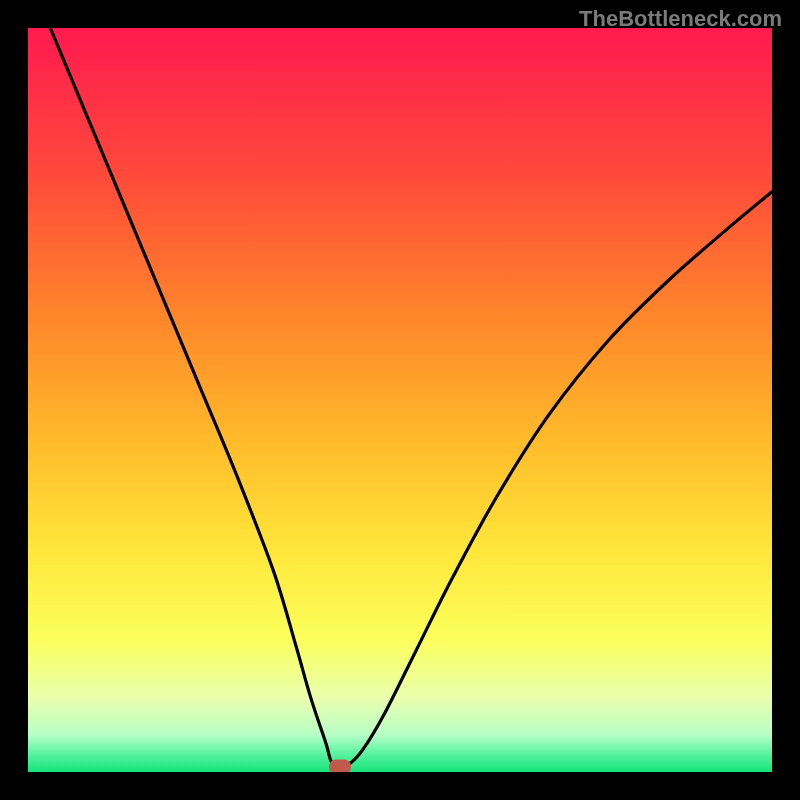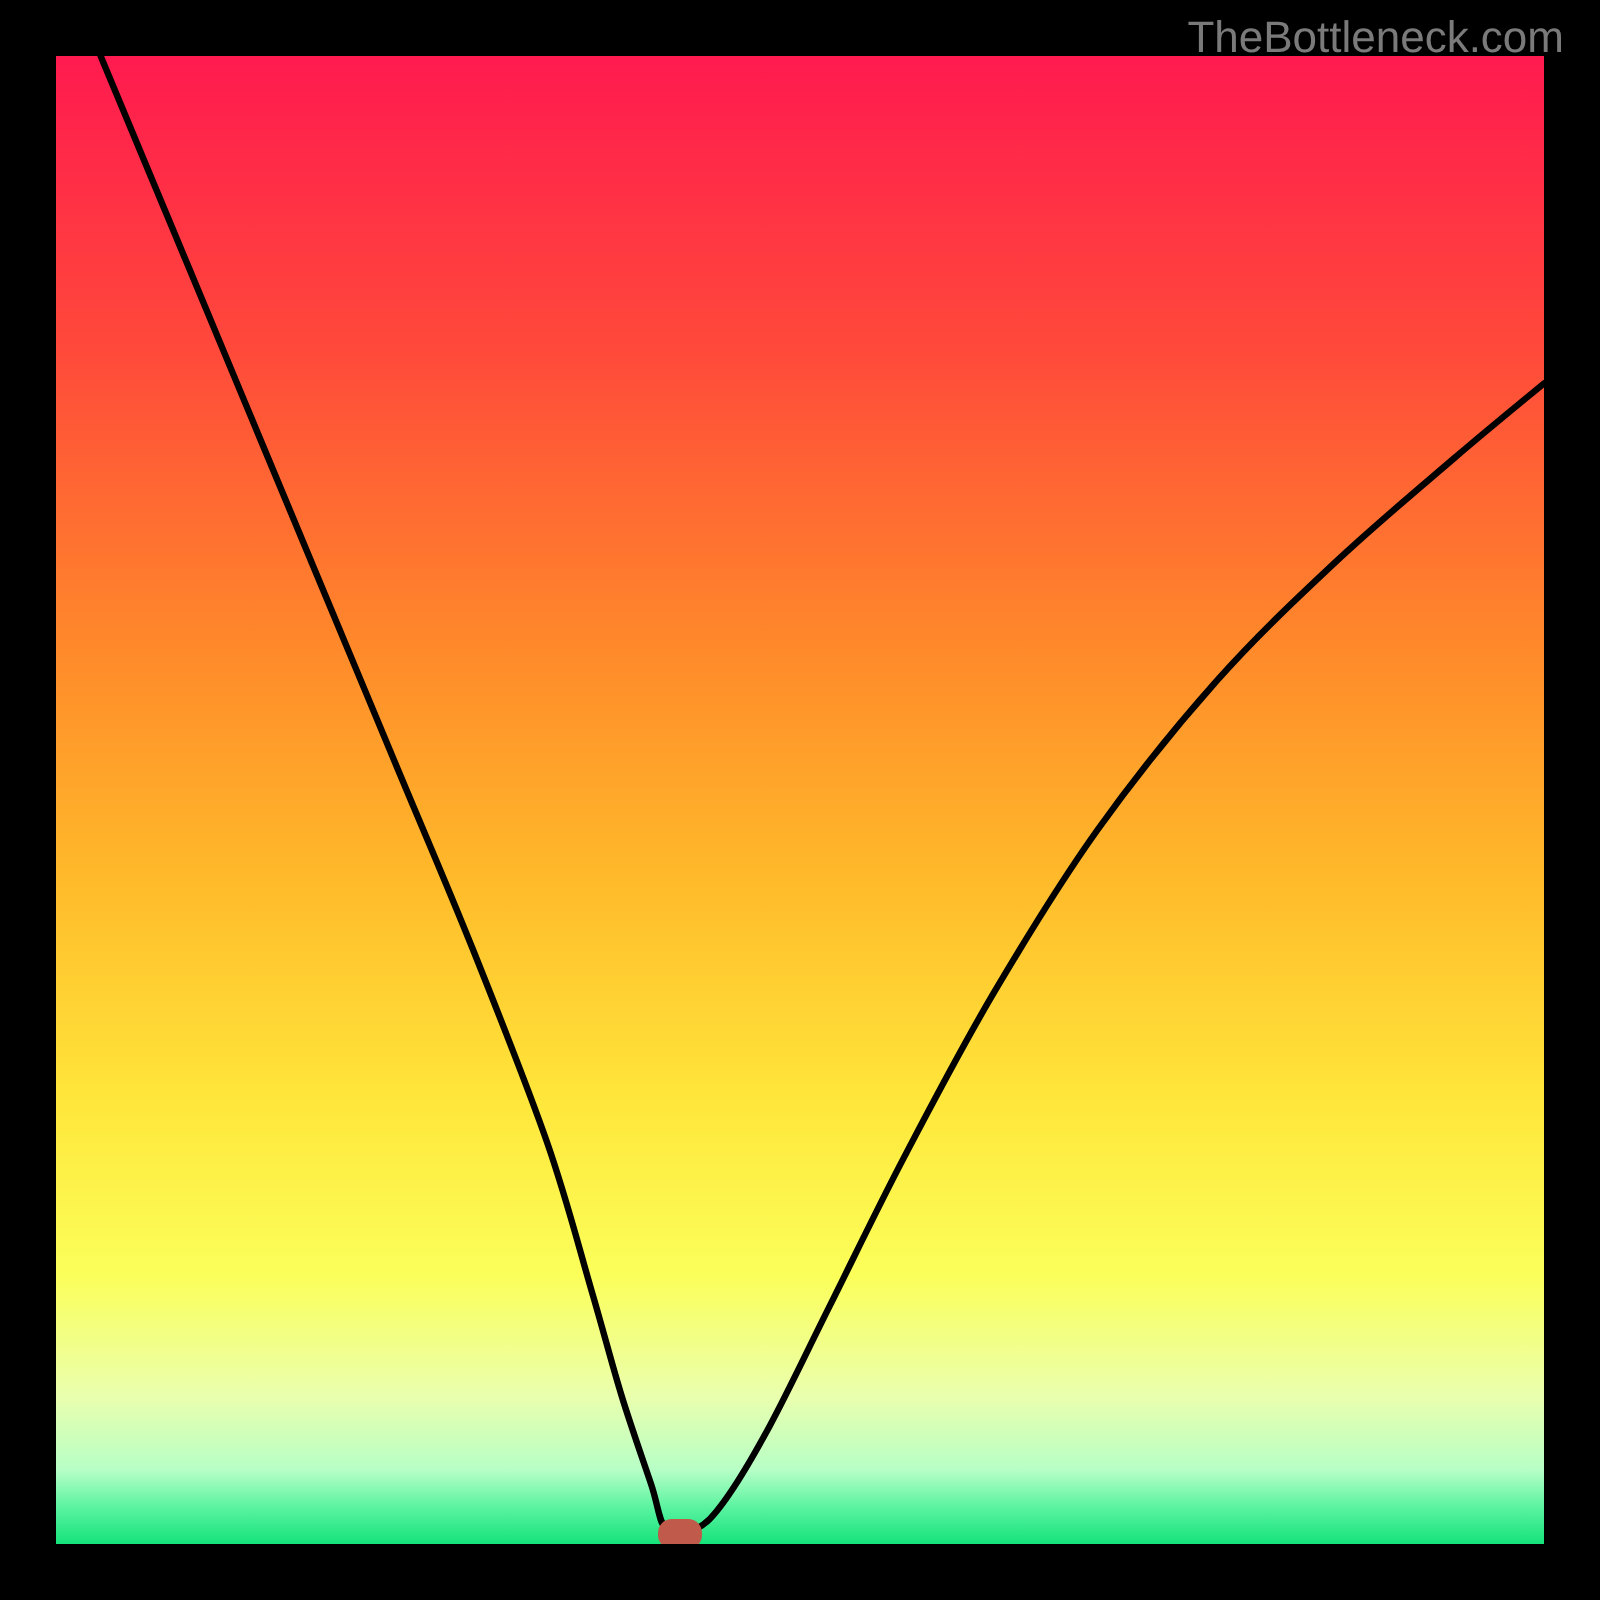--- a/index.html
+++ b/index.html
@@ -10,21 +10,21 @@
     background: #000;
     position: relative;
     font-family: Arial, sans-serif;
   }
   .watermark {
     position: absolute;
     top: 6px;
     right: 18px;
     color: #7a7a7a;
     font-size: 22px;
-    font-weight: 400;
+    font-weight: 700;
     z-index: 10;
   }
   .plot-area {
     position: absolute;
     left: 28px;
     top: 28px;
     width: 744px;
     height: 744px;
     overflow: hidden;
   }

